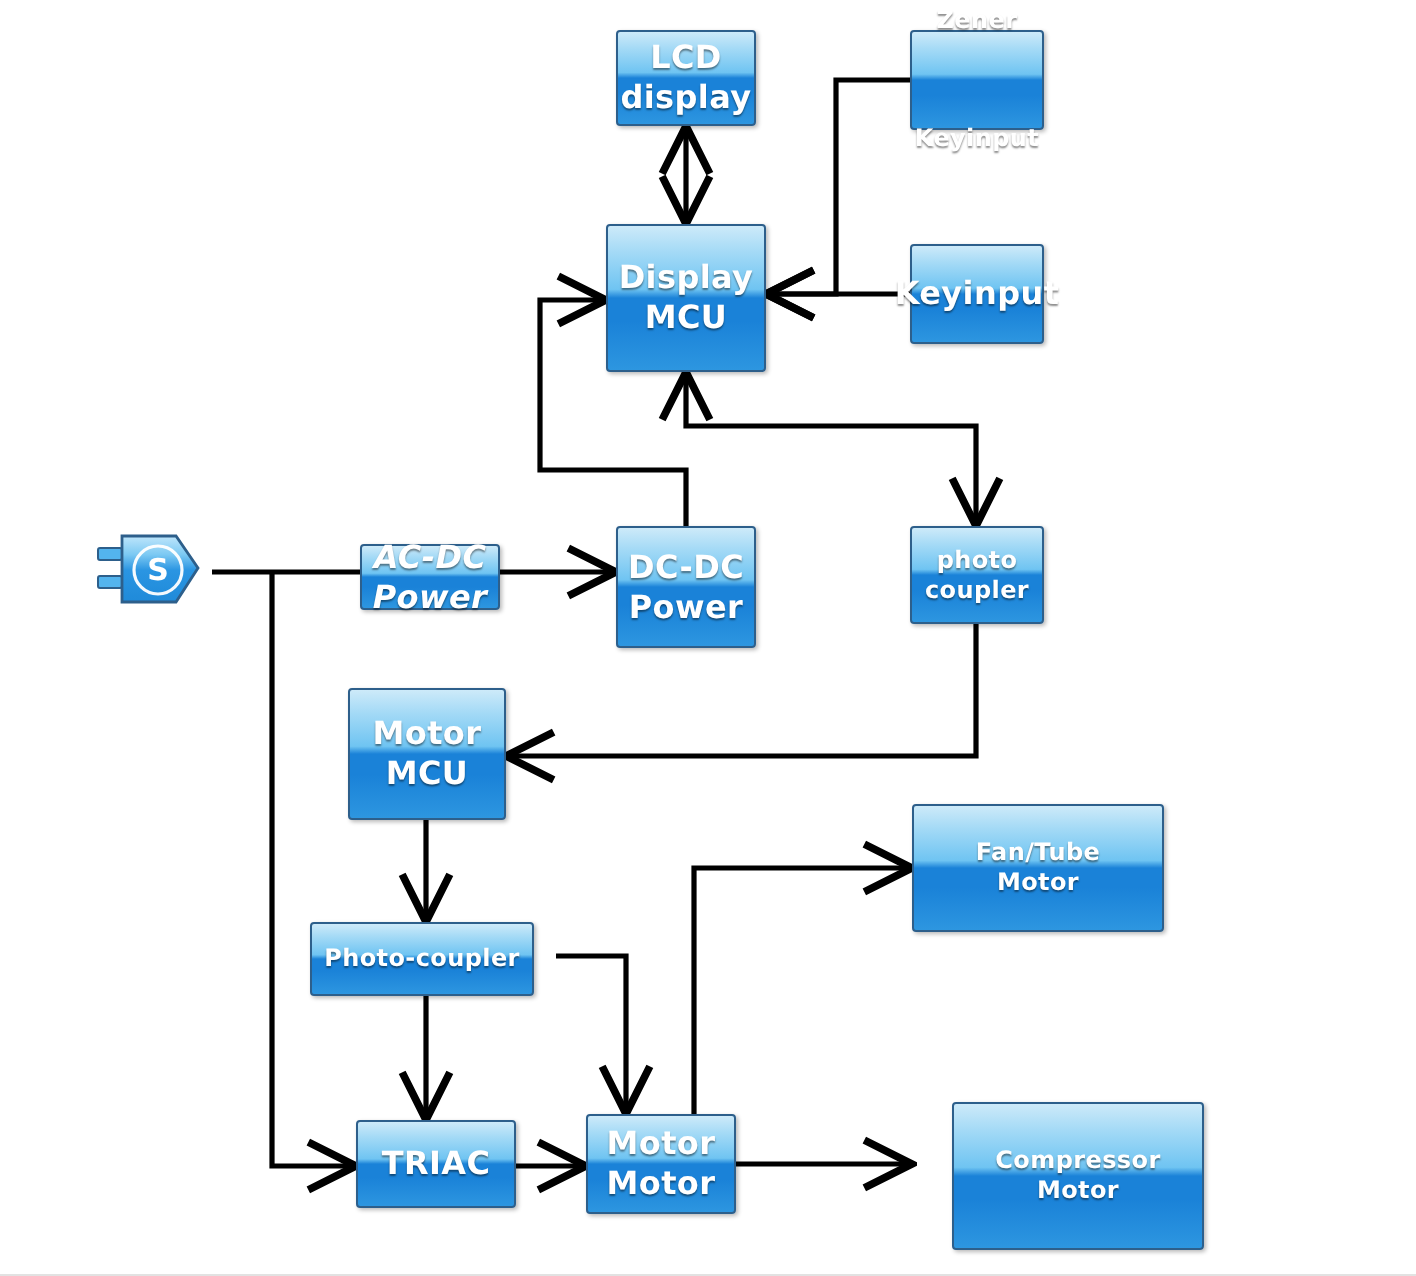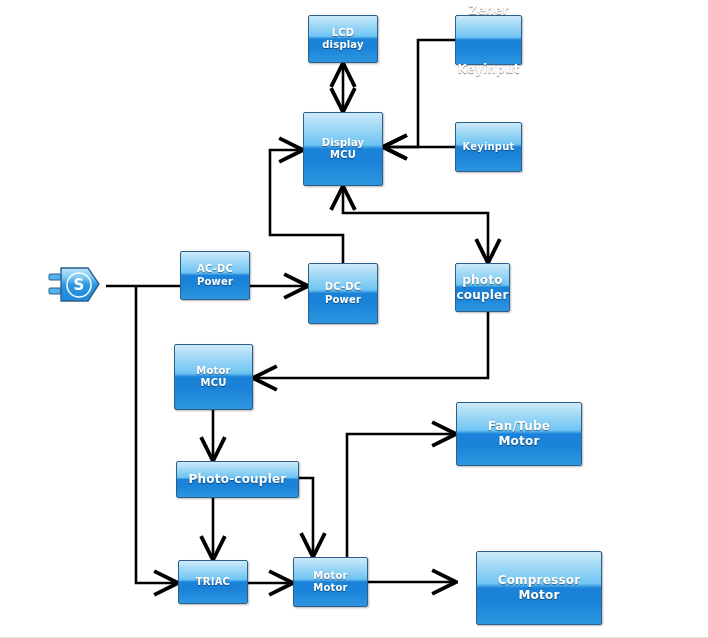--- a/index.html
+++ b/index.html
@@ -41,21 +41,21 @@
         #1a82d8 50%,
         #1a82d8 66%,
         #2d96e0 100%);
     box-shadow: 1px 1px 2px rgba(0,0,0,0.28);
     display: flex;
     flex-direction: column;
     align-items: center;
     justify-content: center;
     color: #ffffff;
     font-weight: bold;
-    font-size: 10px;
+    font-size: 16px;
     letter-spacing: 0.2px;
     line-height: 1.25;
     text-align: center;
     text-shadow: 0 1px 1px rgba(0,0,0,0.45);
     user-select: none;
   }
   .node .ln { display: block; white-space: nowrap; }
   .node.small { font-size: 12px; }
 
   
@@ -126,44 +126,44 @@
         <span class="ln">Zener</span>
         <span class="ln">Keyinput</span>
       </div>
       <div class="node" style="left: 303px; top: 112px; width: 80px; height: 74px;">
         <span class="ln">Display</span>
         <span class="ln">MCU</span>
       </div>
       <div class="node" style="left: 455px; top: 122px; width: 67px; height: 50px;">
         <span class="ln">Keyinput</span>
       </div>
-      <div class="node" style="left: 180px; top: 251px; width: 70px; height: 49px;">
+      <div class="node" style="left: 180px; top: 272px; width: 70px; height: 33px; font-style: italic;">
         <span class="ln">AC-DC</span>
         <span class="ln">Power</span>
       </div>
       <div class="node" style="left: 308px; top: 263px; width: 70px; height: 61px;">
         <span class="ln">DC-DC</span>
         <span class="ln">Power</span>
       </div>
-      <div class="node small" style="left: 455px; top: 263px; width: 55px; height: 49px;">
+      <div class="node small" style="left: 455px; top: 263px; width: 67px; height: 49px;">
         <span class="ln">photo</span>
         <span class="ln">coupler</span>
       </div>
       <div class="node" style="left: 174px; top: 344px; width: 79px; height: 66px;">
         <span class="ln">Motor</span>
         <span class="ln">MCU</span>
       </div>
       <div class="node small" style="left: 456px; top: 402px; width: 126px; height: 64px; text-align: center;">
         <span class="ln">Fan/Tube</span>
         <span class="ln">Motor</span>
       </div>
-      <div class="node small" style="left: 155px; top: 461px; width: 123px; height: 37px; margin-left: 21px;">
+      <div class="node small" style="left: 155px; top: 461px; width: 112px; height: 37px;">
         <span class="ln">Photo-coupler</span>
       </div>
-      <div class="node" style="left: 178px; top: 560px; width: 70px; height: 44px;">
+      <div class="node" style="left: 178px; top: 560px; width: 80px; height: 44px;">
         <span class="ln">TRIAC</span>
       </div>
       <div class="node" style="left: 293px; top: 557px; width: 75px; height: 50px;">
         <span class="ln">Motor</span>
         <span class="ln">Motor</span>
       </div>
       <div class="node small" style="left: 456px; top: 551px; width: 126px; height: 74px; margin-left: 20px;">
         <span class="ln">Compressor</span>
         <span class="ln">Motor</span>
       </div>

